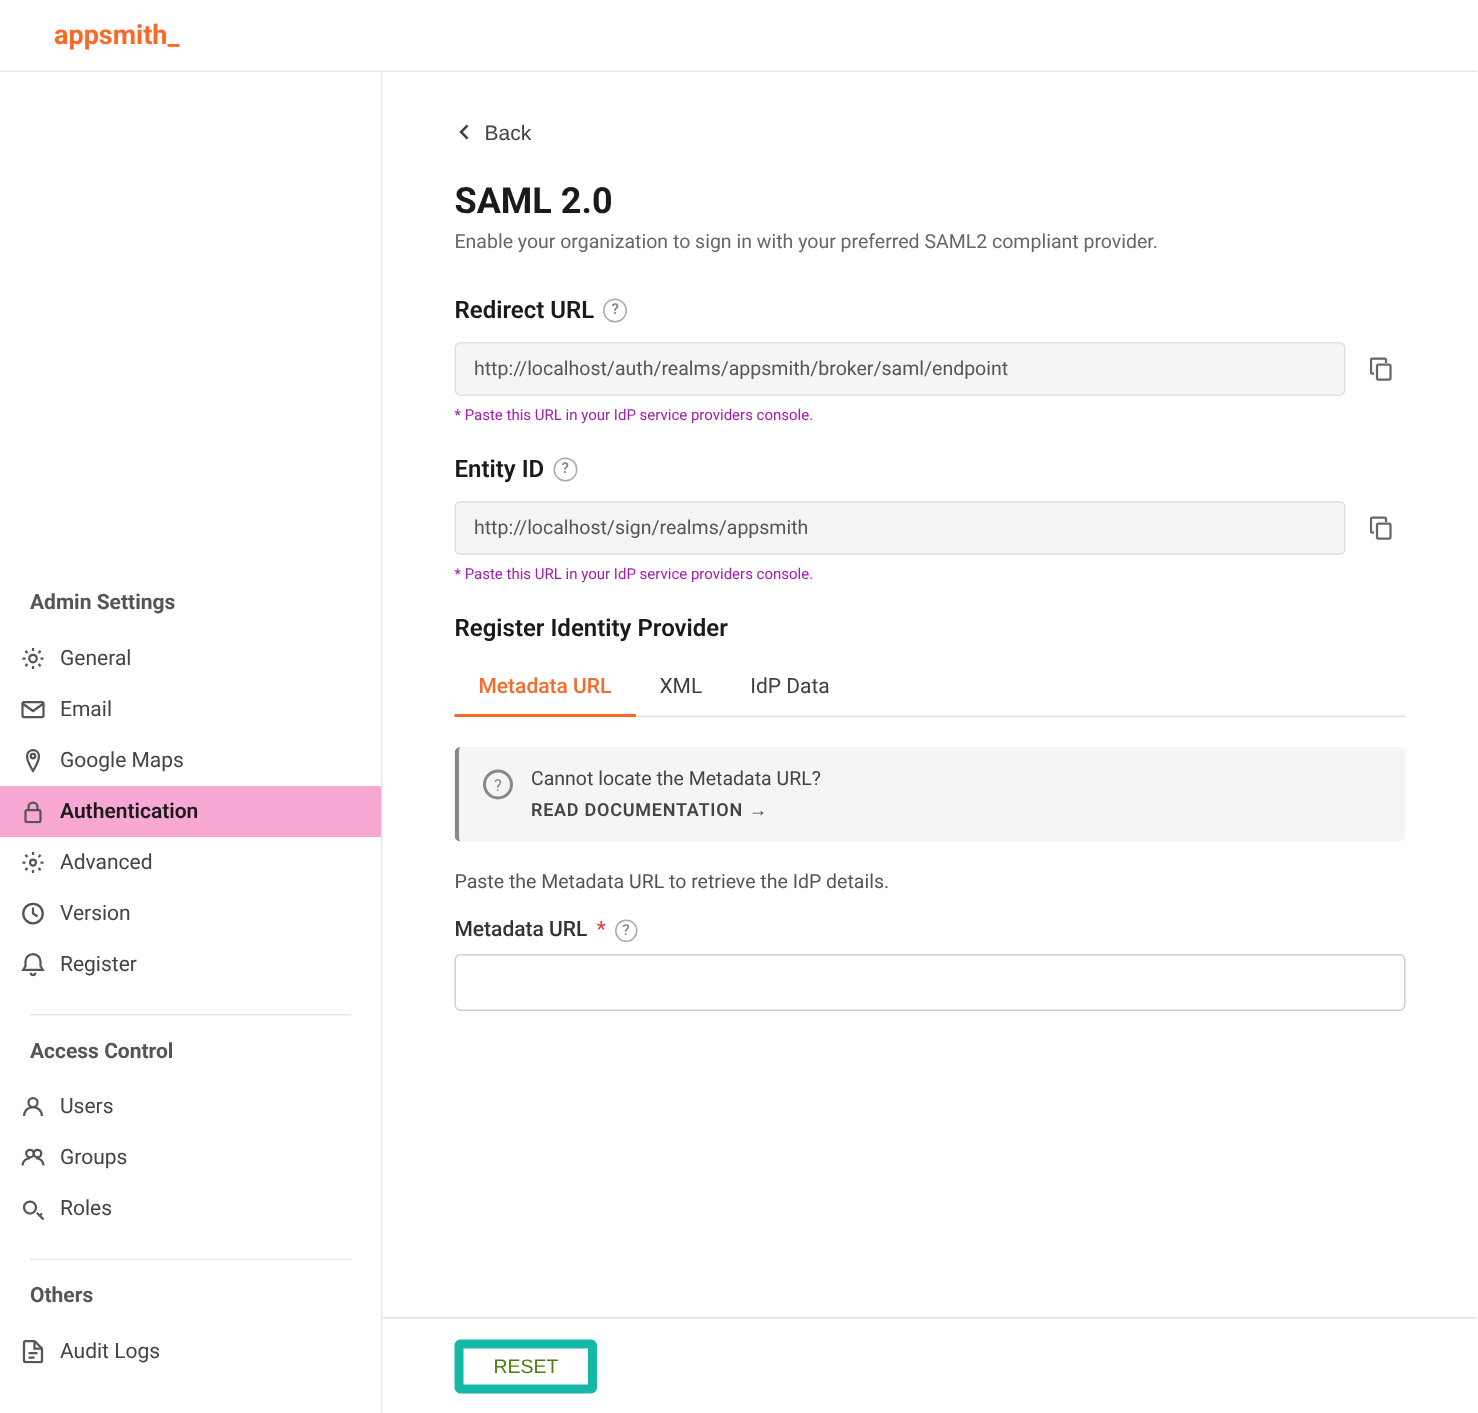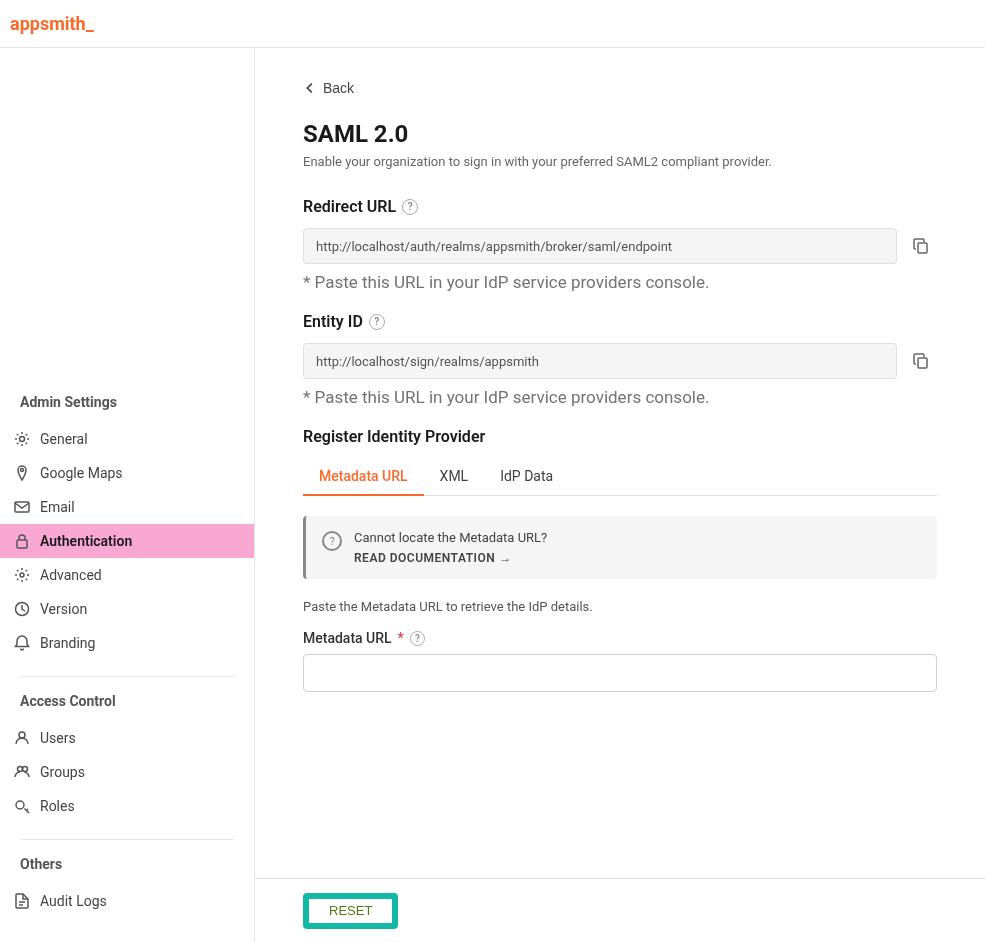--- a/index.html
+++ b/index.html
@@ -1,19 +1,19 @@
 <!DOCTYPE html>
 <html><head>
   <meta charset="utf-8">
   <style>
     * { box-sizing: border-box; margin: 0; padding: 0; }
     body { font-family: -apple-system, BlinkMacSystemFont, 'Segoe UI', Roboto, sans-serif; background: #fff; color: #333; display: flex; flex-direction: column; height: 942px; width: 985px; overflow: hidden; }
 
     
-    .topbar { height: 48px; display: flex; align-items: center; padding: 0 10px; border-bottom: 1px solid #e8e8e8; flex-shrink: 0; }
+    .topbar { height: 48px; display: flex; align-items: center; padding: 0 36px; border-bottom: 1px solid #e8e8e8; flex-shrink: 0; }
     .logo { font-size: 18px; font-weight: 700; color: #1a1a1a; }
     .logo span { color: #f86a2b; }
 
     
     .main-layout { display: flex; flex: 1; overflow: hidden; }
 
     
     .sidebar { width: 255px; border-right: 1px solid #e8e8e8; padding: 24px 0; display: flex; flex-direction: column; overflow-y: auto; flex-shrink: 0; justify-content: flex-end; }
     .sidebar-title { font-size: 13px; font-weight: 700; color: #555; padding: 0 20px 12px; text-transform: none; letter-spacing: 0; font-size: 14px; }
     .sidebar-item { display: flex; align-items: center; gap: 10px; padding: 9px 14px; cursor: pointer; font-size: 14px; color: #444; border-radius: 0; }
@@ -33,21 +33,21 @@
     .page-subtitle { font-size: 13px; color: #666; margin-bottom: 28px; }
 
     
     .section-label { font-size: 16px; font-weight: 600; color: #1a1a1a; margin-bottom: 12px; display: flex; align-items: center; gap: 6px; }
     .section-label .help-icon { width: 16px; height: 16px; border: 1px solid #aaa; border-radius: 50%; display: flex; align-items: center; justify-content: center; font-size: 10px; color: #888; cursor: pointer; flex-shrink: 0; }
 
     
     .input-row { display: flex; align-items: center; gap: 8px; margin-bottom: 8px; }
     .readonly-input { flex: 1; height: 36px; background: #f5f5f5; border: 1px solid #e0e0e0; border-radius: 4px; padding: 0 12px; font-size: 13px; color: #555; display: flex; align-items: center; }
     .copy-btn { width: 32px; height: 32px; border: none; background: none; cursor: pointer; display: flex; align-items: center; justify-content: center; color: #666; border-radius: 4px; flex-shrink: 0; }
-    .input-hint { font-size: 17px; color: #737373; margin-bottom: 20px; }
+    .input-hint { font-size: 10px; color: #a21caf; margin-bottom: 20px; }
 
     
     .tabs-container { margin-bottom: 0; }
     .tabs { display: flex; gap: 0; border-bottom: 1px solid #e0e0e0; margin-bottom: 20px; }
     .tab { padding: 10px 16px; font-size: 14px; color: #404040; cursor: pointer; border-bottom: 2px solid transparent; margin-bottom: -1px; }
     .tab.active { color: #f86a2b; border-bottom-color: #f86a2b; font-weight: 500; }
 
     
     .alert-box { display: flex; align-items: flex-start; gap: 12px; background: #f5f5f5; border-left: 3px solid #888; padding: 14px 16px; border-radius: 4px; margin-bottom: 20px; }
     .alert-icon { width: 20px; height: 20px; border: 2px solid #888; border-radius: 50%; display: flex; align-items: center; justify-content: center; font-size: 11px; color: #888; flex-shrink: 0; margin-top: 1px; }
@@ -94,37 +94,37 @@
           <circle cx="8" cy="8" r="2.5"></circle>
           <path d="M8 1v2M8 13v2M1 8h2M13 8h2M2.93 2.93l1.41 1.41M11.66 11.66l1.41 1.41M2.93 13.07l1.41-1.41M11.66 4.34l1.41-1.41"></path>
         </svg>
       </span>
       <span>General</span>
     </div>
 
     <div class="sidebar-item">
       <span class="icon">
         <svg viewBox="0 0 16 16" fill="none" stroke="currentColor" stroke-width="1.5">
+          <rect x="1" y="3" width="14" height="10" rx="1"></rect>
+          <path d="M1 4l7 5 7-5"></path>
+        </svg>
+      </span>
+      <span>Email</span>
+    </div>
+
+    <div class="sidebar-item">
+      <span class="icon">
+        <svg viewBox="0 0 16 16" fill="none" stroke="currentColor" stroke-width="1.5">
           <path d="M8 1C5.79 1 4 2.79 4 5c0 3.5 4 10 4 10s4-6.5 4-10c0-2.21-1.79-4-4-4z"></path>
           <circle cx="8" cy="5" r="1.5"></circle>
         </svg>
       </span>
       <span>Google Maps</span>
     </div>
 
-    <div class="sidebar-item">
-      <span class="icon">
-        <svg viewBox="0 0 16 16" fill="none" stroke="currentColor" stroke-width="1.5">
-          <rect x="1" y="3" width="14" height="10" rx="1"></rect>
-          <path d="M1 4l7 5 7-5"></path>
-        </svg>
-      </span>
-      <span>Email</span>
-    </div>
-
     <div class="sidebar-item active">
       <span class="icon">
         <svg viewBox="0 0 16 16" fill="none" stroke="currentColor" stroke-width="1.5">
           <rect x="3" y="7" width="10" height="8" rx="1"></rect>
           <path d="M5 7V5a3 3 0 016 0v2"></path>
         </svg>
       </span>
       <span>Authentication</span>
     </div>
 
@@ -148,21 +148,21 @@
       <span>Version</span>
     </div>
 
     <div class="sidebar-item">
       <span class="icon">
         <svg viewBox="0 0 16 16" fill="none" stroke="currentColor" stroke-width="1.5">
           <path d="M8 1a5 5 0 00-5 5v3l-1.5 2.5h13L13 9V6a5 5 0 00-5-5z"></path>
           <path d="M6.5 13.5a1.5 1.5 0 003 0"></path>
         </svg>
       </span>
-      <span>Branding</span>
+      <span>Register</span>
     </div>
 
     <div class="sidebar-divider"></div>
 
     <div class="sidebar-title">Access Control</div>
 
     <div class="sidebar-item">
       <span class="icon">
         <svg viewBox="0 0 16 16" fill="none" stroke="currentColor" stroke-width="1.5">
           <circle cx="8" cy="5" r="3"></circle>

